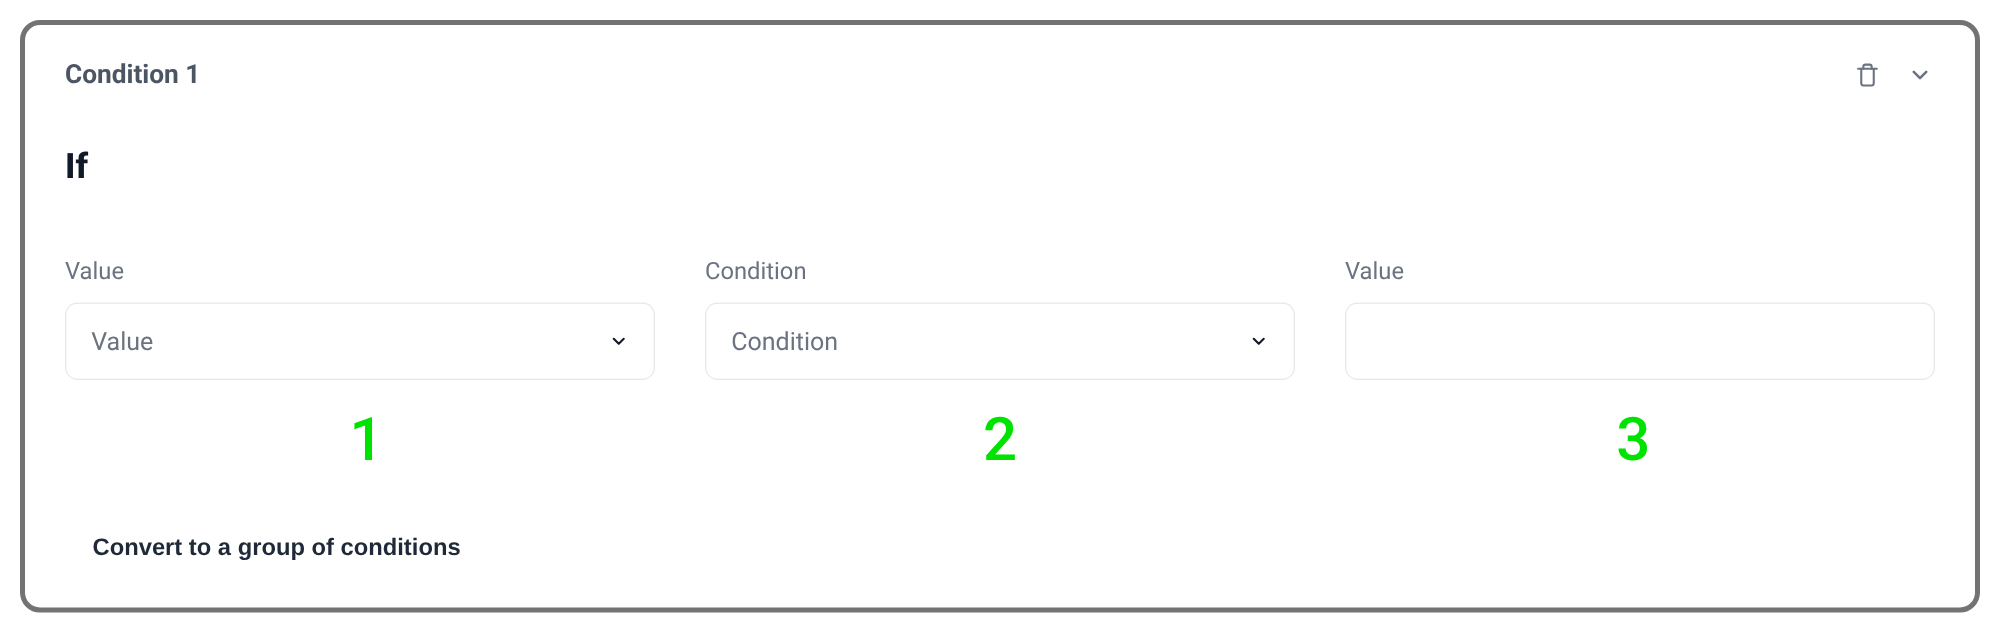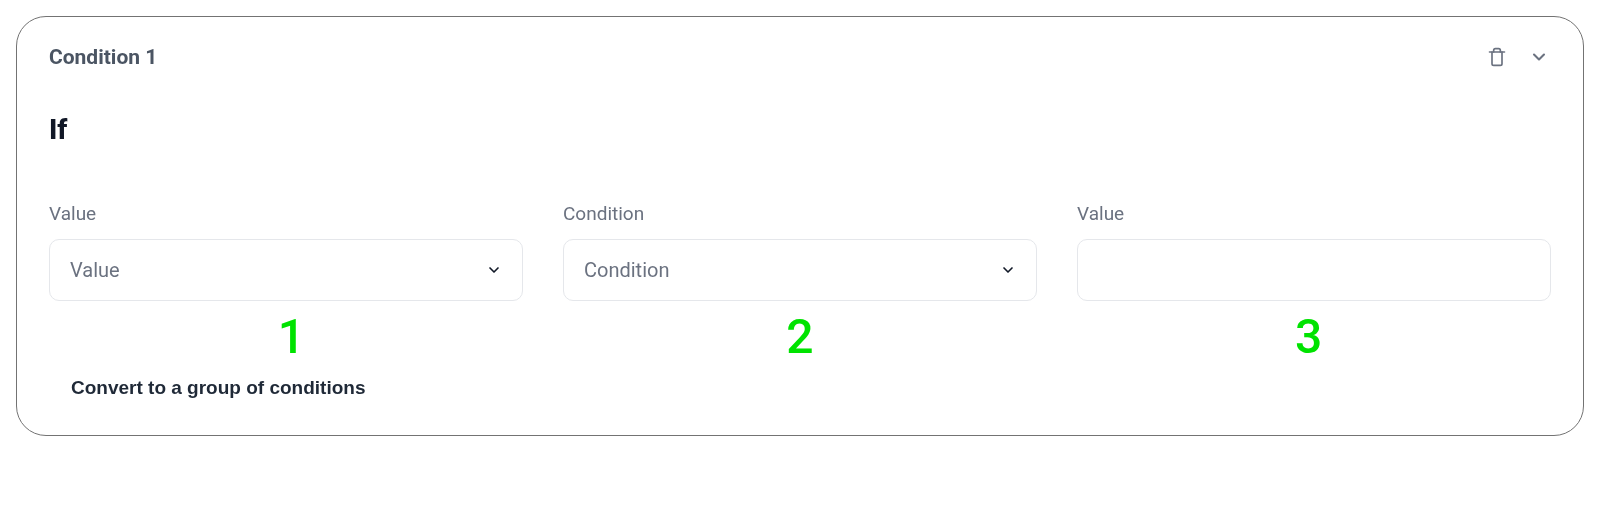--- a/index.html
+++ b/index.html
@@ -7,22 +7,22 @@
       margin: 0;
       padding: 0;
     }
     body {
       font-family: -apple-system, BlinkMacSystemFont, "Segoe UI", Roboto, Helvetica, Arial, sans-serif;
       background: #ffffff;
       padding: 16px;
       width: 1600px;
     }
     .card {
-      border: 1px solid #737373;
-      border-radius: 30px;
+      border: 4px solid #737373;
+      border-radius: 16px;
       padding: 28px 32px 36px 32px;
       background: #ffffff;
     }
     .card-header {
       display: flex;
       align-items: center;
       justify-content: space-between;
       margin-bottom: 44px;
     }
     .card-title {
@@ -47,21 +47,21 @@
     }
     .if-label {
       font-size: 28px;
       font-weight: 800;
       color: #111827;
       margin-bottom: 56px;
     }
     .fields-row {
       display: flex;
       gap: 40px;
-      margin-bottom: 12px;
+      margin-bottom: 24px;
     }
     .field {
       flex: 1;
       display: flex;
       flex-direction: column;
     }
     .field-label {
       font-size: 19px;
       color: #6b7280;
       margin-bottom: 14px;
@@ -112,20 +112,21 @@
     }
     .convert-link {
       font-size: 19px;
       font-weight: 700;
       color: #1f2937;
       background: none;
       border: none;
       cursor: pointer;
       padding: 0;
       margin-left: 22px;
+      margin-top: 36px;
     }
   </style>
 </head>
 <body>
 
 <div class="card">
   <div class="card-header">
     <div class="card-title">Condition 1</div>
     <div class="header-actions">
       <button class="icon-btn">

